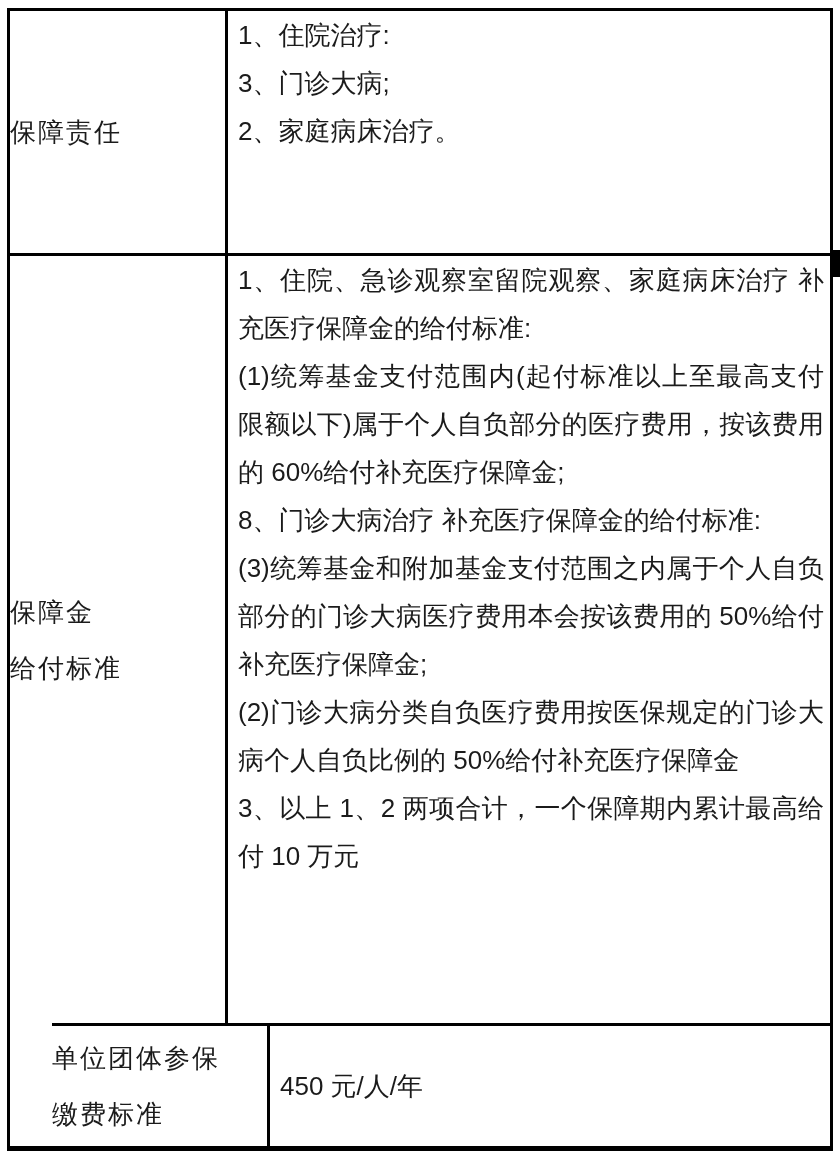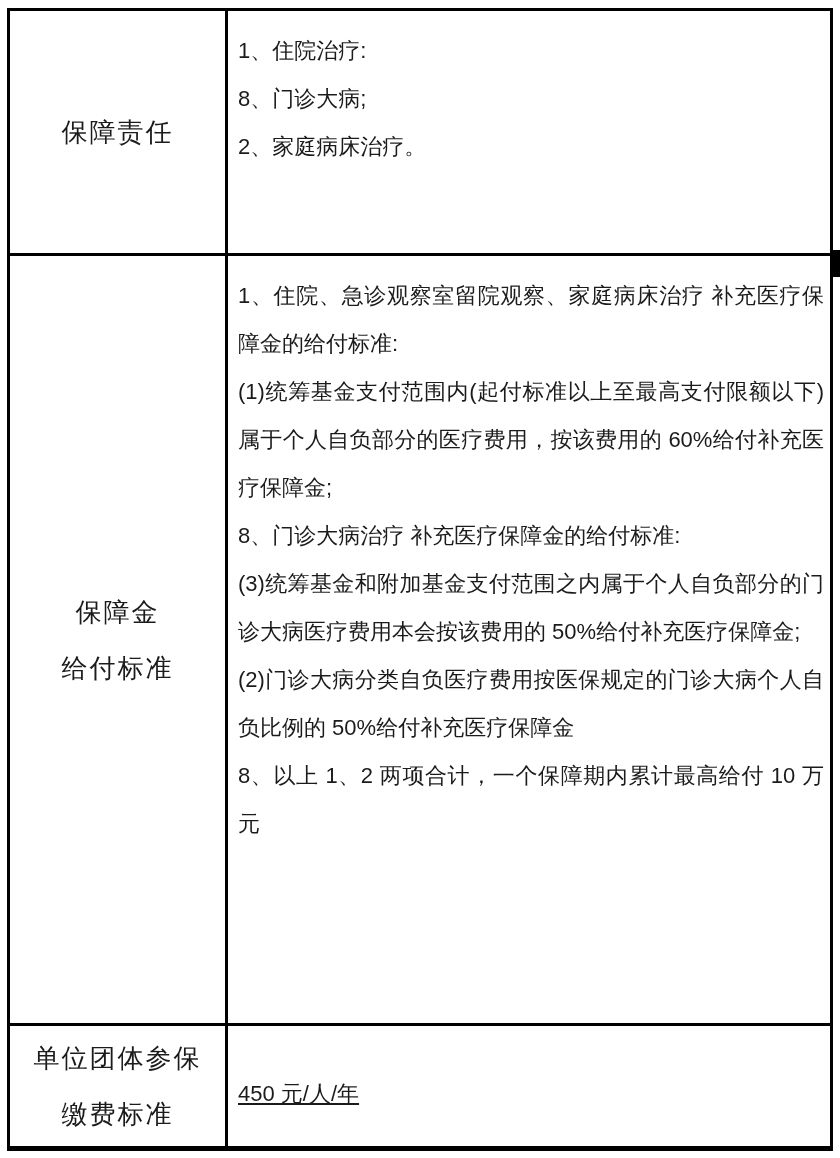--- a/index.html
+++ b/index.html
@@ -23,53 +23,52 @@
     width: 826px; height: 1143px;
     border: 3px solid var(--border);
     border-bottom-width: 5px;
     display: flex;
     flex-direction: column;
   }
   .trow { display: flex; flex: 0 0 auto; }
   .trow + .trow { border-top: 3px solid var(--border); }
   .trow-1 { height: 242px; }
   .trow-2 { height: 770px; }
-  .trow-3 { flex: 1 1 auto; }
+  .trow-3 { flex: 1 1 auto; margin-left: 42px; }
 
   .label-cell {
     flex: 0 0 218px;
     width: 218px;
     border-right: 3px solid var(--border);
     display: flex;
     flex-direction: column;
-    align-items: center;
+    align-items: flex-start;
     justify-content: center;
     gap: 30px;
     font-size: 26px;
     letter-spacing: 2px;
     line-height: 26px;
     text-align: center;
   }
 
   .content-cell {
     flex: 1 1 auto;
-    padding: 16px 6px 0 10px;
-    font-size: 22px;
+    padding: 0 6px 0 10px;
+    font-size: 26px;
     line-height: 48px;
     text-align: justify;
     text-justify: inter-character;
     overflow: hidden;
   }
   .content-cell p { margin: 0; }
 
   .trow-3 .content-cell {
     display: flex;
     align-items: center;
     text-align: left;
-    text-decoration: underline;
   }
 
   .scan-artifact {
     position: absolute;
     left: 830px; top: 250px;
     width: 10px; height: 27px;
     background: var(--border);
   }
 </style>
 </head>
@@ -78,37 +77,37 @@
 <div class="page">
 
   <div class="doc-table">
 
     <div class="trow trow-1">
       <div class="label-cell">
         <span>保障责任</span>
       </div>
       <div class="content-cell">
         <p>1、住院治疗:</p>
-        <p>8、门诊大病;</p>
+        <p>3、门诊大病;</p>
         <p>2、家庭病床治疗。</p>
       </div>
     </div>
 
     <div class="trow trow-2">
       <div class="label-cell">
         <span>保障金</span>
         <span>给付标准</span>
       </div>
       <div class="content-cell">
         <p>1、住院、急诊观察室留院观察、家庭病床治疗 补充医疗保障金的给付标准:</p>
         <p>(1)统筹基金支付范围内(起付标准以上至最高支付限额以下)属于个人自负部分的医疗费用，按该费用的 60%给付补充医疗保障金;</p>
         <p>8、门诊大病治疗 补充医疗保障金的给付标准:</p>
         <p>(3)统筹基金和附加基金支付范围之内属于个人自负部分的门诊大病医疗费用本会按该费用的 50%给付补充医疗保障金;</p>
         <p>(2)门诊大病分类自负医疗费用按医保规定的门诊大病个人自负比例的 50%给付补充医疗保障金</p>
-        <p>8、以上 1、2 两项合计，一个保障期内累计最高给付 10 万元</p>
+        <p>3、以上 1、2 两项合计，一个保障期内累计最高给付 10 万元</p>
       </div>
     </div>
 
     <div class="trow trow-3">
       <div class="label-cell">
         <span>单位团体参保</span>
         <span>缴费标准</span>
       </div>
       <div class="content-cell">
         <p>450 元/人/年</p>

